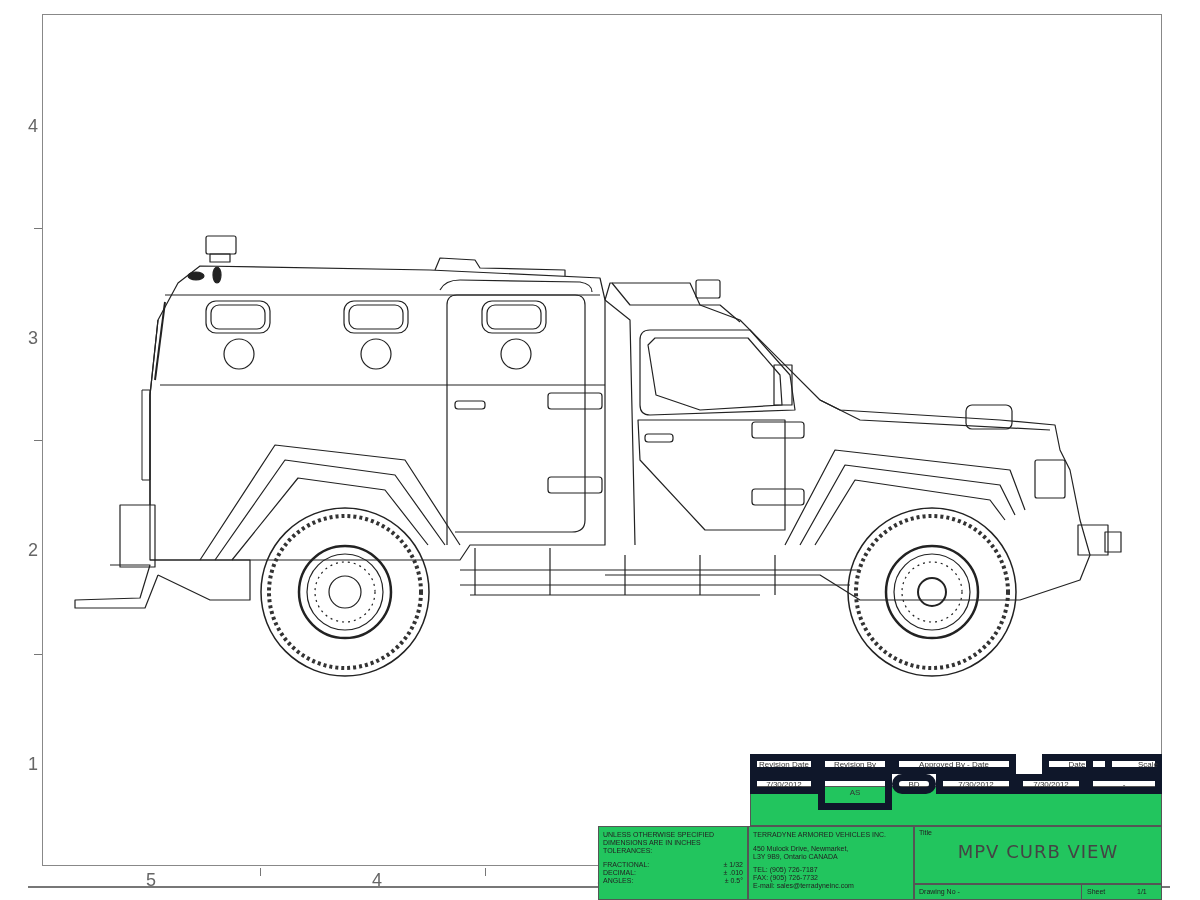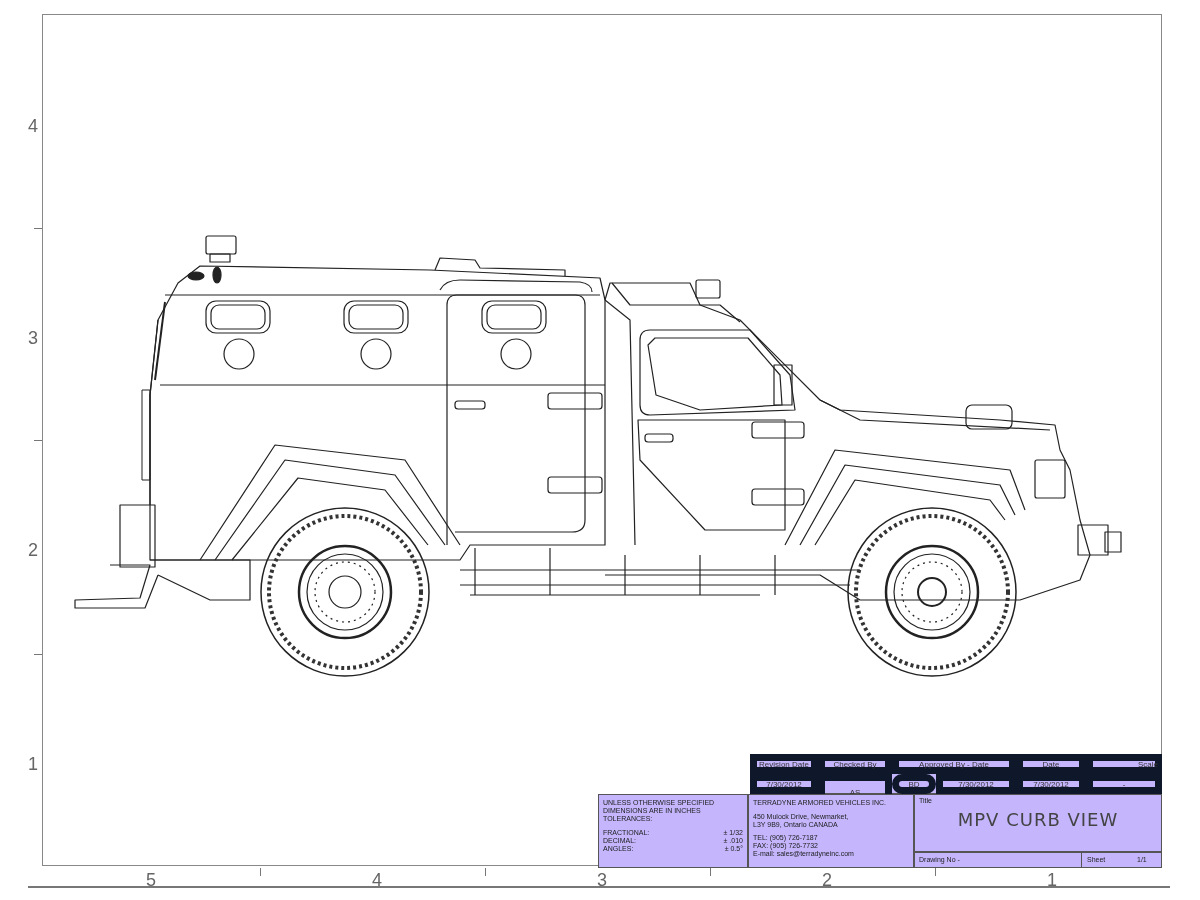--- a/index.html
+++ b/index.html
@@ -3,21 +3,21 @@
 <meta charset="utf-8">
 <style>
   html, body { margin:0; padding:0; background:#fff; }
   body { width:1200px; height:900px; position:relative; overflow:hidden; font-family:"Liberation Sans", sans-serif; color:#333; }
   .frame { position:absolute; left:42px; top:14px; width:1120px; height:852px; border:1.5px solid #888; box-sizing:border-box; }
   .bottom-rule { position:absolute; left:28px; top:886px; width:1142px; height:0; border-top:2px solid #777; }
   .zone-label { position:absolute; font-size:18px; color:#666; font-family:"Liberation Sans Narrow","Liberation Sans",sans-serif; }
   .tick-v { position:absolute; left:34px; width:8px; border-top:1px solid #777; }
   .tick-h { position:absolute; top:868px; height:8px; border-left:1px solid #777; }
   svg.vehicle { position:absolute; left:0; top:0; }
-  .tb { position:absolute; border:1px solid #555; box-sizing:border-box; font-size:8px; color:#222; background:#c4b5fd; }
+  .tb { position:absolute; border:1px solid #555; box-sizing:border-box; font-size:8px; color:#222; background:#22c55e;margin-top:32px; }
   .tb-cell { position:absolute; border:7px solid #0f172a; box-sizing:border-box; display:flex; align-items:center; justify-content:center; font-size:8px; font-family:"Liberation Sans", sans-serif; }
   .small { font-size:7px; line-height:8px; }
   .title-text { font-family:"DejaVu Sans", sans-serif; font-size:18px; letter-spacing:1px; color:#444; }
 </style>
 </head>
 <body>
 
 <div class="frame"></div>
 <div class="bottom-rule"></div>
 
@@ -126,23 +126,23 @@
   <circle cx="932" cy="592" r="84" stroke-width="1.5"></circle>
   <circle cx="932" cy="592" r="76" stroke-dasharray="3 3" stroke-width="4" stroke="#333"></circle>
   <circle cx="932" cy="592" r="46" stroke-width="2.5"></circle>
   <circle cx="932" cy="592" r="38"></circle>
   <circle cx="932" cy="592" r="30" stroke-dasharray="2 4"></circle>
   <circle cx="932" cy="592" r="14" stroke-width="2"></circle>
 </svg>
 
 <div class="tb" style="left:750px;top:754px;width:412px;height:40px;"></div>
 <div class="tb-cell" style="left:750px;top:754px;width:68px;height:20px;">Revision Date</div>
-<div class="tb-cell" style="left:818px;top:754px;width:74px;height:20px;">Checked By</div>
+<div class="tb-cell" style="left:818px;top:754px;width:74px;height:20px;">Revision By</div>
 <div class="tb-cell" style="left:892px;top:754px;width:124px;height:20px;">Approved By - Date</div>
-<div class="tb-cell" style="left:1016px;top:754px;width:70px;height:20px;">Date</div>
+<div class="tb-cell" style="left:1042px;top:754px;width:70px;height:20px;">Date</div>
 <div class="tb-cell" style="left:1086px;top:754px;width:76px;height:20px;padding-left:48px;">Scale</div>
 <div class="tb-cell" style="left:750px;top:774px;width:68px;height:20px;">7/30/2012</div>
 <div class="tb-cell" style="left:818px;top:774px;width:74px;height:36px;">AS</div>
 <div class="tb-cell" style="left:892px;top:774px;width:44px;height:20px;border-radius:10px;">BD</div>
 <div class="tb-cell" style="left:936px;top:774px;width:80px;height:20px;">7/30/2012</div>
 <div class="tb-cell" style="left:1016px;top:774px;width:70px;height:20px;">7/30/2012</div>
 <div class="tb-cell" style="left:1086px;top:774px;width:76px;height:20px;">-</div>
 
 <div class="tb small" style="left:598px;top:794px;width:150px;height:74px;padding:4px;">
   <div>UNLESS OTHERWISE SPECIFIED</div>

